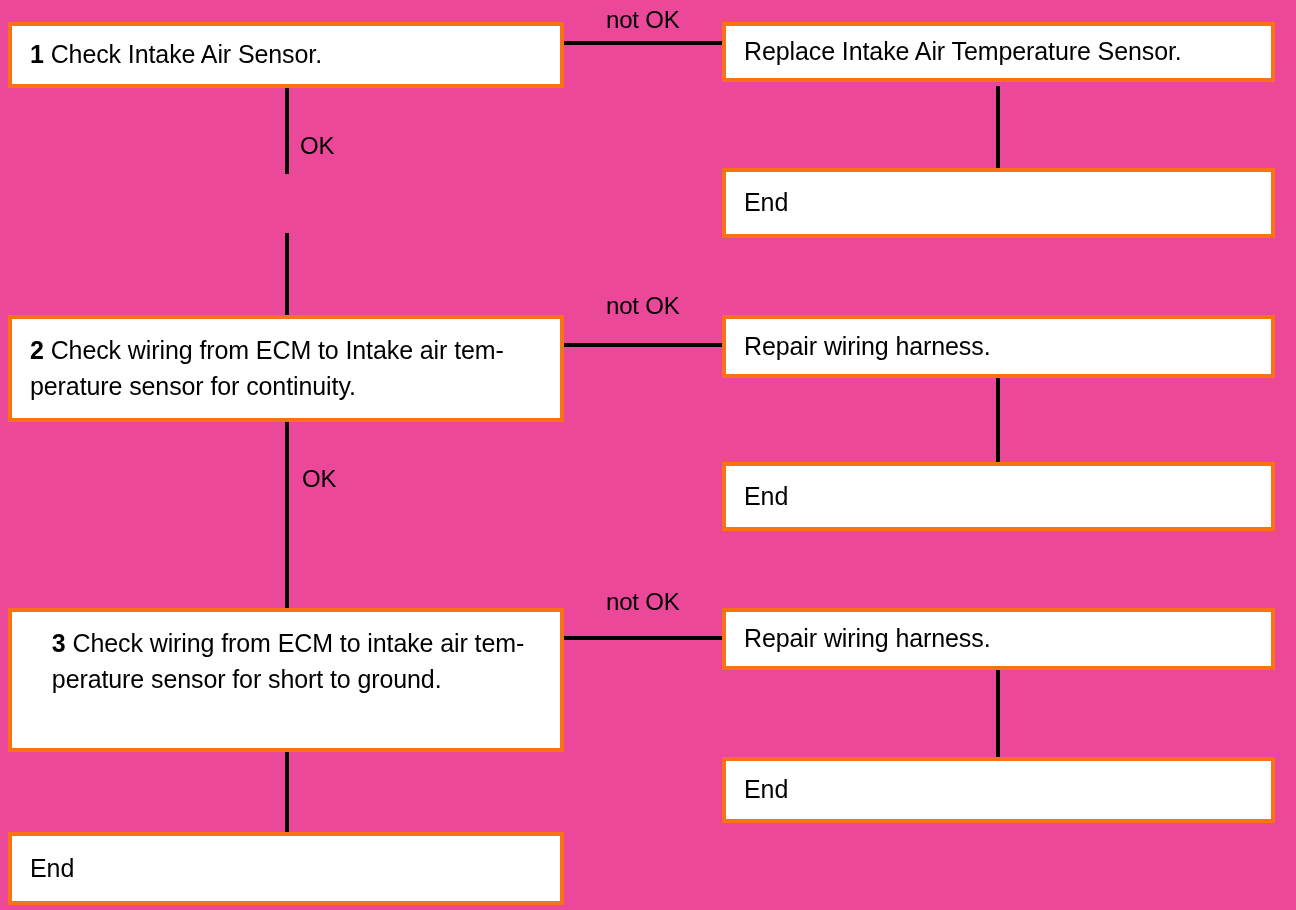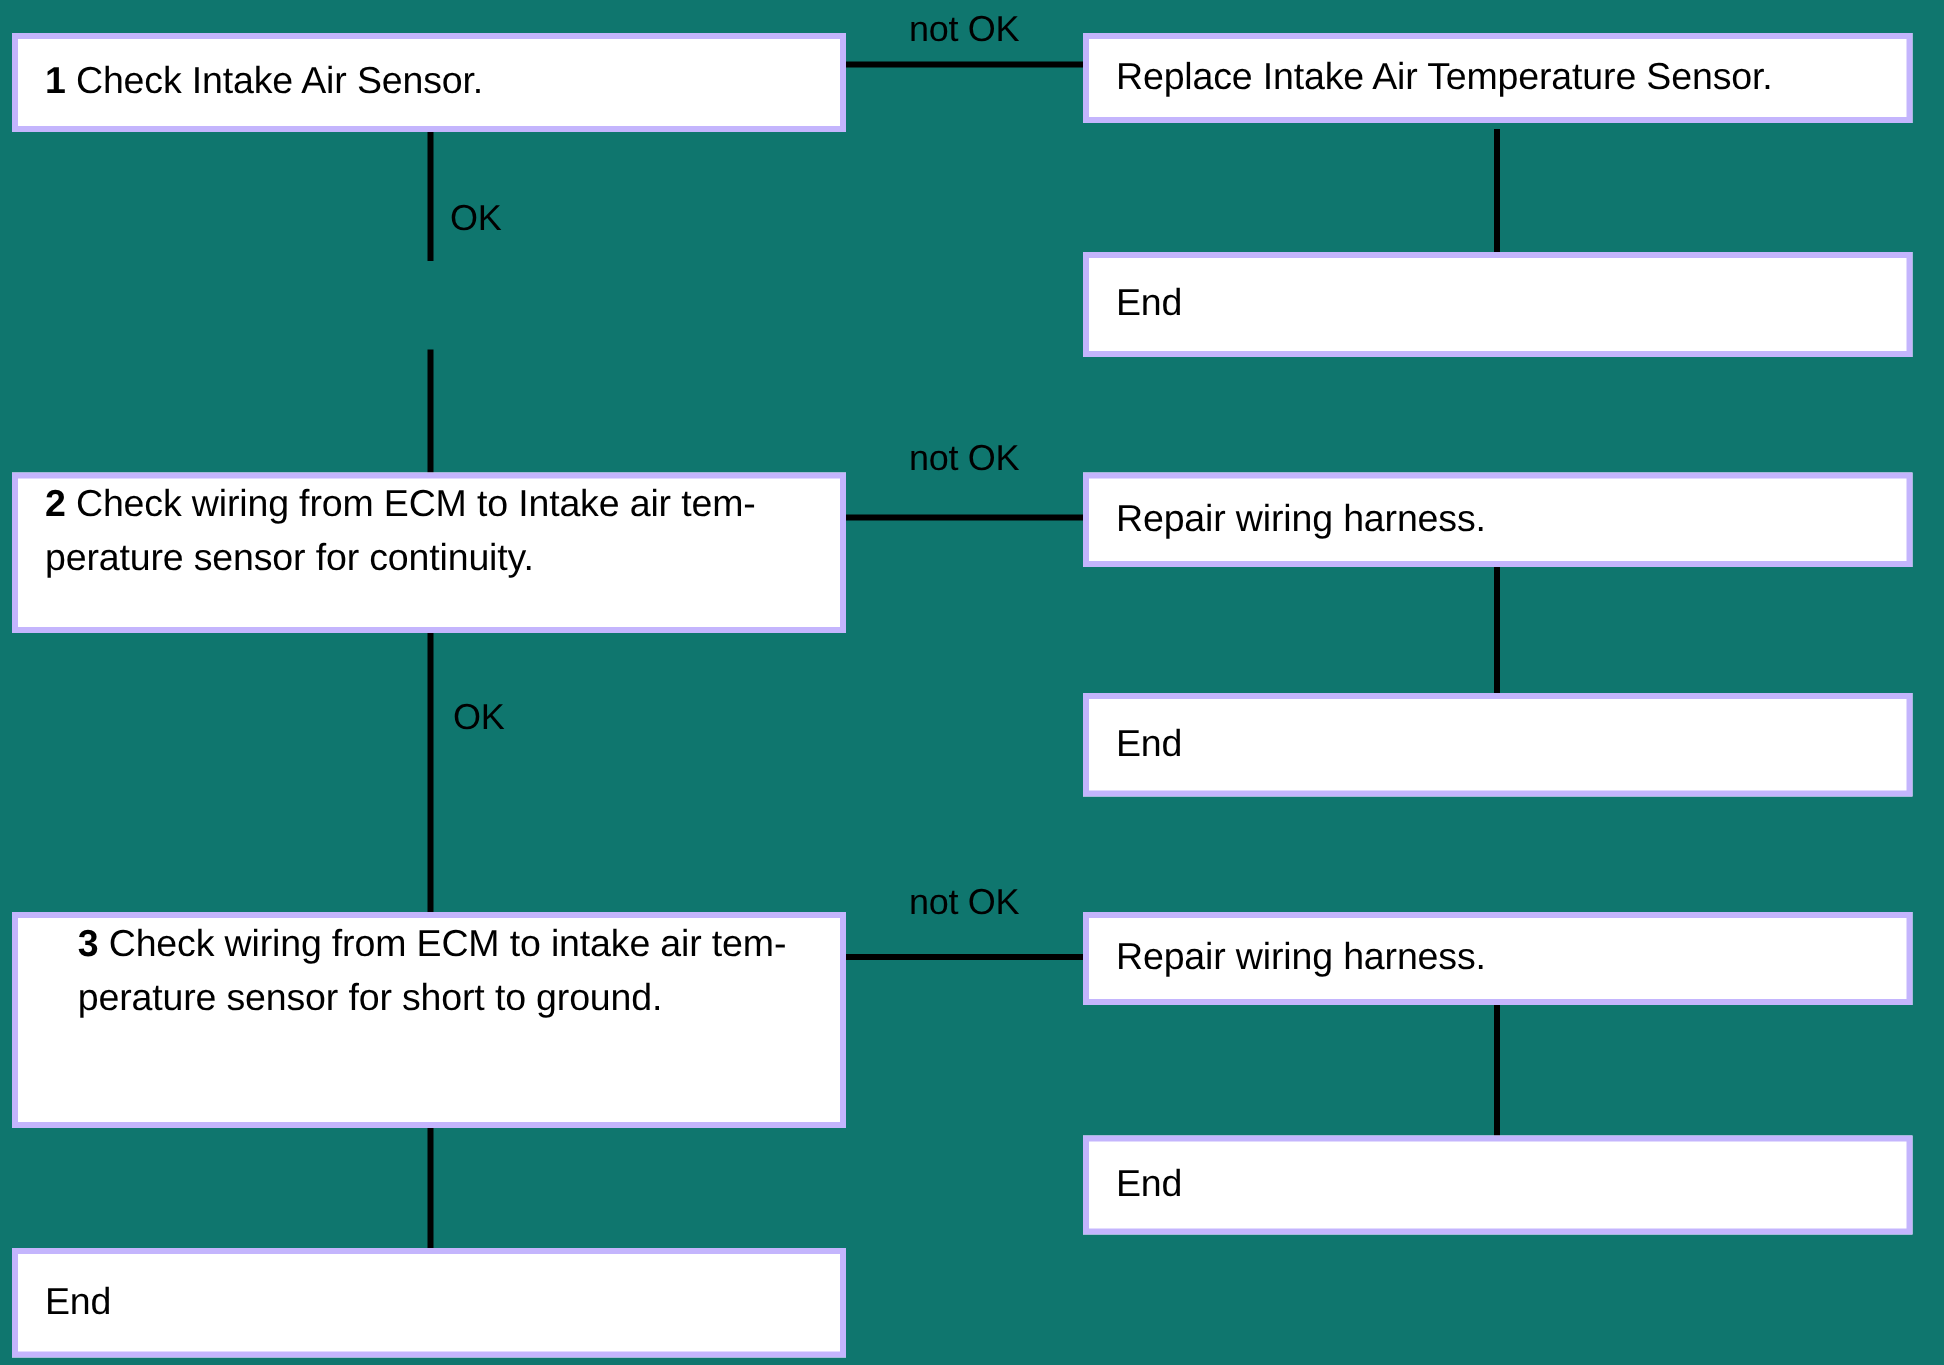--- a/index.html
+++ b/index.html
@@ -9,27 +9,27 @@
     background: #ffffff;
   }
   body {
     font-family: "Liberation Sans", sans-serif;
     -webkit-font-smoothing: none;
   }
   #flowchart {
     position: relative;
     width: 1296px;
     height: 910px;
-    background: #0f766e;
+    background: #ec4899;
     overflow: hidden;
   }
   .node {
     position: absolute;
     box-sizing: border-box;
-    border: 4px solid #c4b5fd;
+    border: 4px solid #f97316;
     background: #ffffff;
     display: flex;
     align-items: center;
     padding-left: 18px;
     padding-right: 14px;
   }
   .node .node-text {
     font-size: 25px;
     line-height: 1.42;
     color: #000000;
@@ -42,21 +42,21 @@
   }
   .node.terminal {
     align-items: center;
   }
   .node.terminal .node-text {
     font-weight: normal;
   }
   
   .node.multiline {
     align-items: flex-start;
-    padding-top: 0;
+    padding-top: 14px;
   }
 
   .conn {
     position: absolute;
     background: #000000;
   }
   .conn.h { height: 4px; }
   .conn.v { width: 4px; }
 
   .edge-label {

